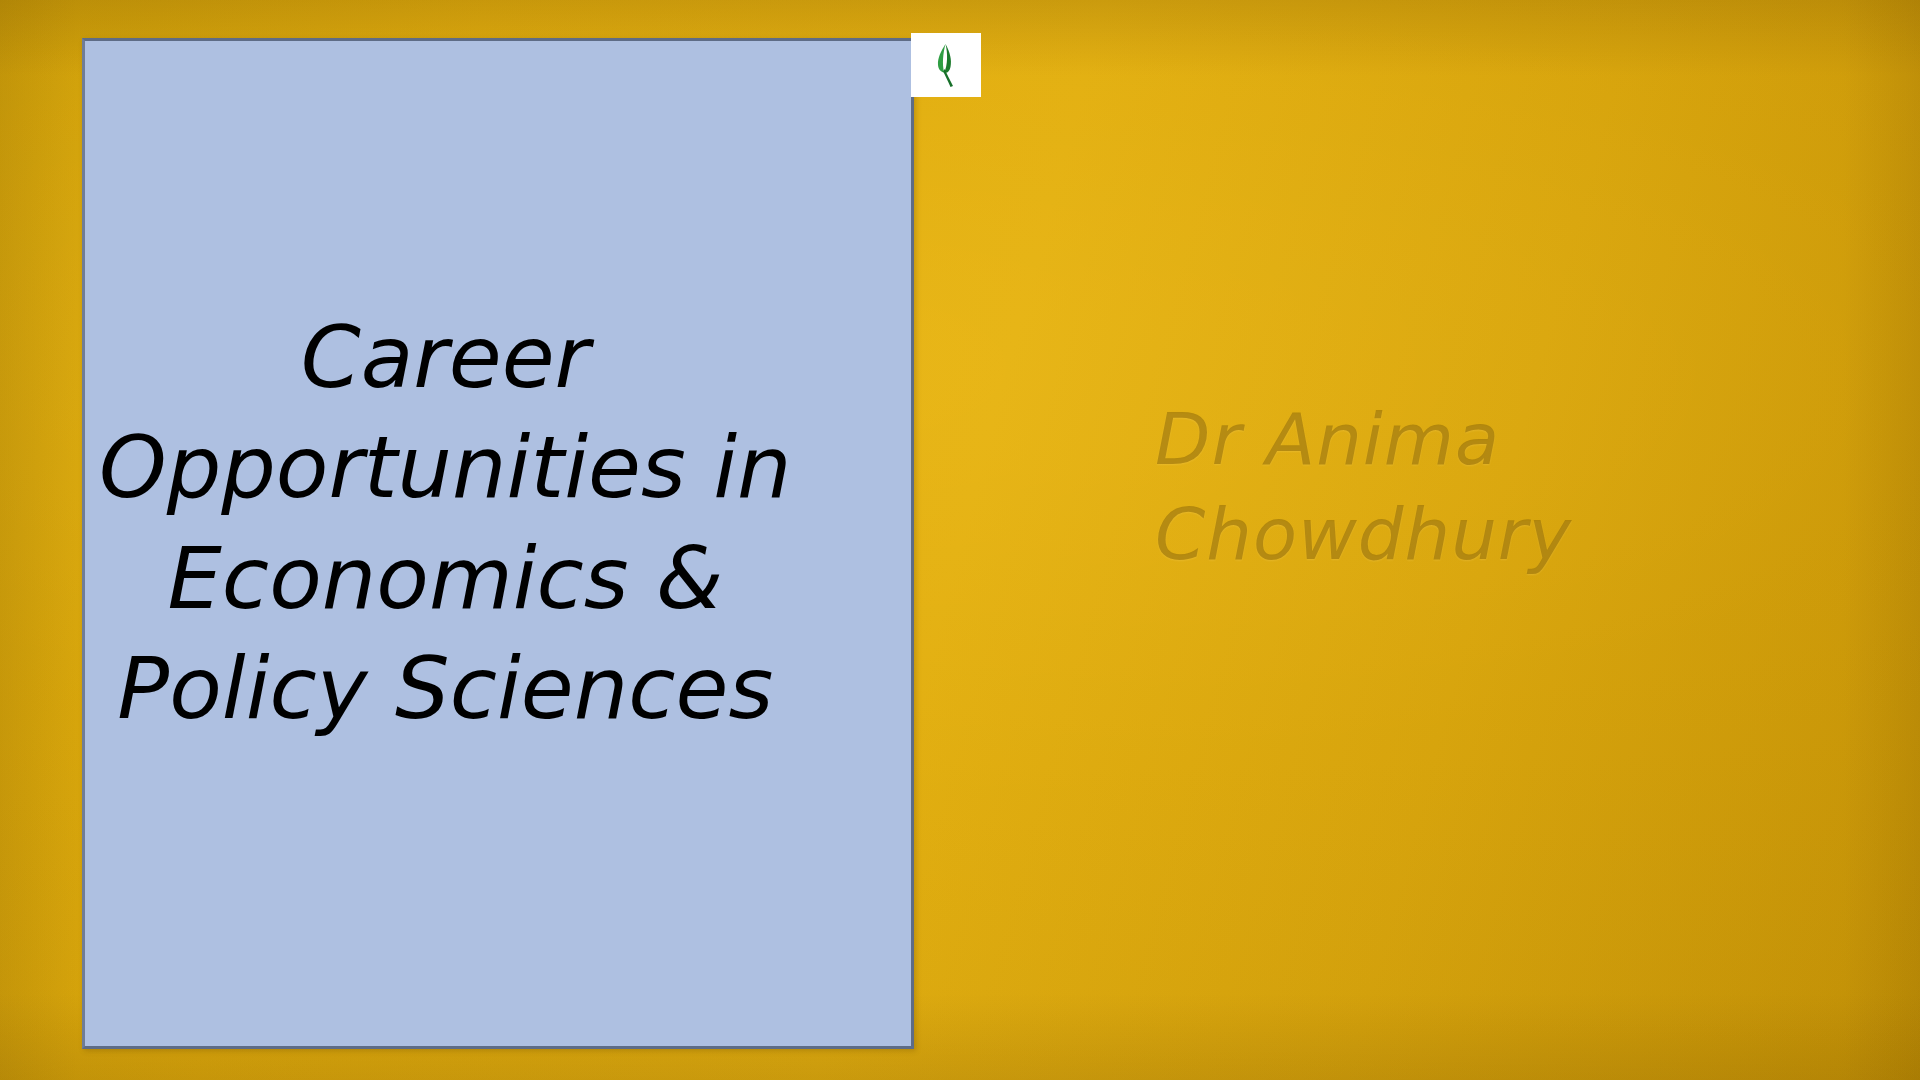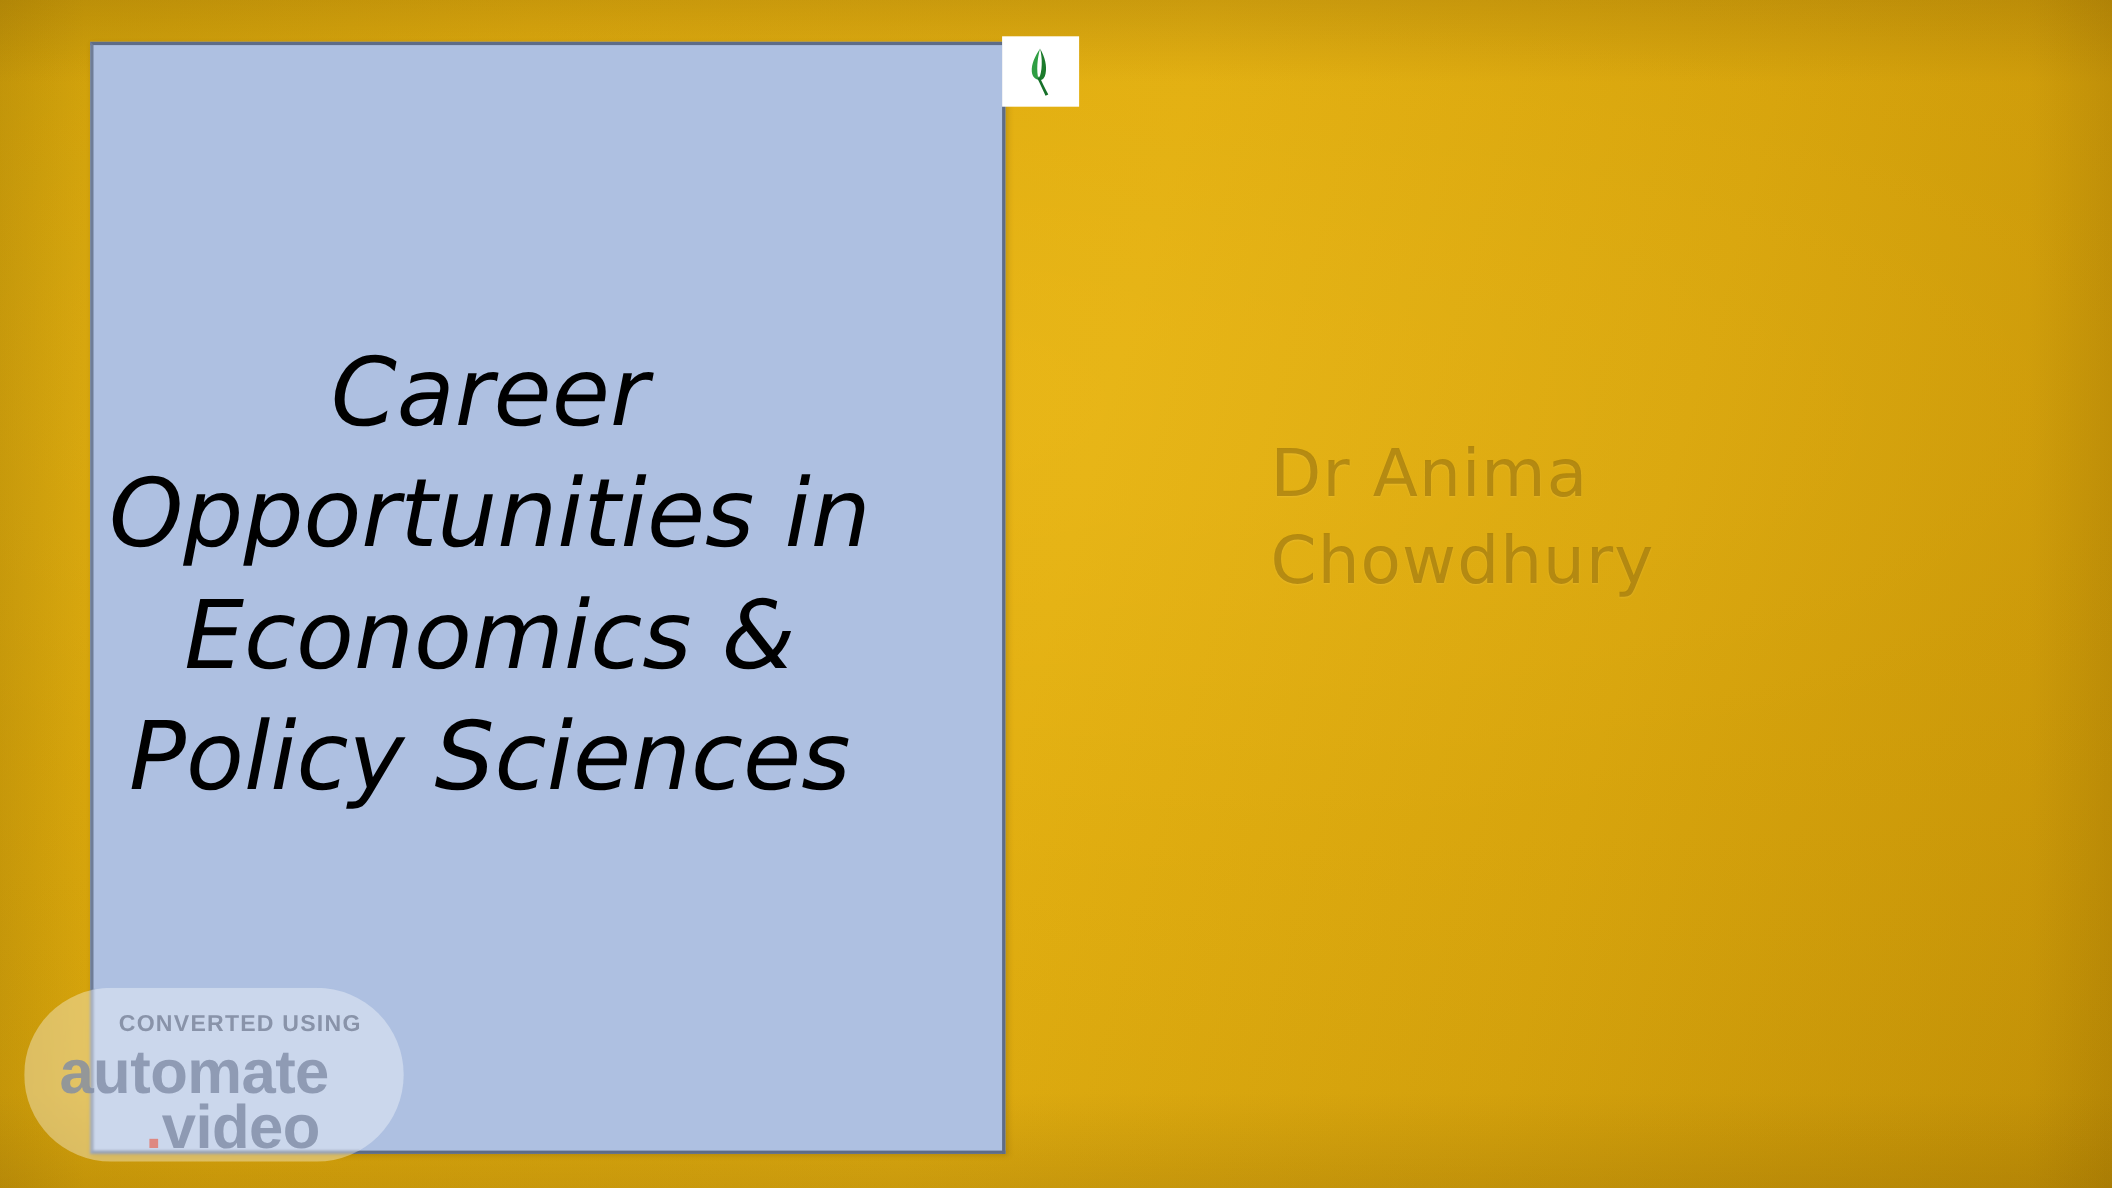--- a/index.html
+++ b/index.html
@@ -36,22 +36,23 @@
     pointer-events: none;
   }
 
   
   .presenter {
     position: absolute;
     left: 1155px;
     top: 392px;
     width: 740px;
     font-family: "DejaVu Sans", sans-serif;
+    font-style: italic;
     font-weight: 400;
-    font-size: 60px;
+    font-size: 72px;
     line-height: 1.32;
     color: rgba(150,112,6,0.62);
     letter-spacing: 1px;
     text-shadow: 0 1px 2px rgba(255,220,120,0.22);
     white-space: pre-line;
     filter: blur(0.6px);
   }
 
   
   .panel {
@@ -175,19 +176,14 @@
   <div class="leaf-box">
     <span>
       <svg width="34" height="46" viewBox="0 0 34 46" xmlns="http://www.w3.org/2000/svg">
         <path d="M16.5 2 C12 9, 8.5 16, 9 23 C9.3 27.5, 12 30, 15.2 30.5 C13 22, 14 11.5, 16.5 2 Z" fill="#2f9e43"></path>
         <path d="M16.5 2 C21 10, 23 18, 21.5 25 C20.6 29.6, 18 31.5, 15.2 30.5 C18.8 23, 18.8 11, 16.5 2 Z" fill="#1c7a2c"></path>
         <path d="M15.6 27 C18 32, 21 38, 24 44 L21.5 45 C18.8 39, 16.2 33.5, 14.2 29.5 Z" fill="#17702a"></path>
       </svg>
     </span>
   </div>
 
-  <div class="watermark">
-    <div class="wm-line1">CONVERTED USING</div>
-    <div class="wm-line2">automate</div>
-    <div class="wm-line3"><span class="wm-dot">.</span><span>video</span></div>
-  </div>
 
 </div>
 
 </body></html>

